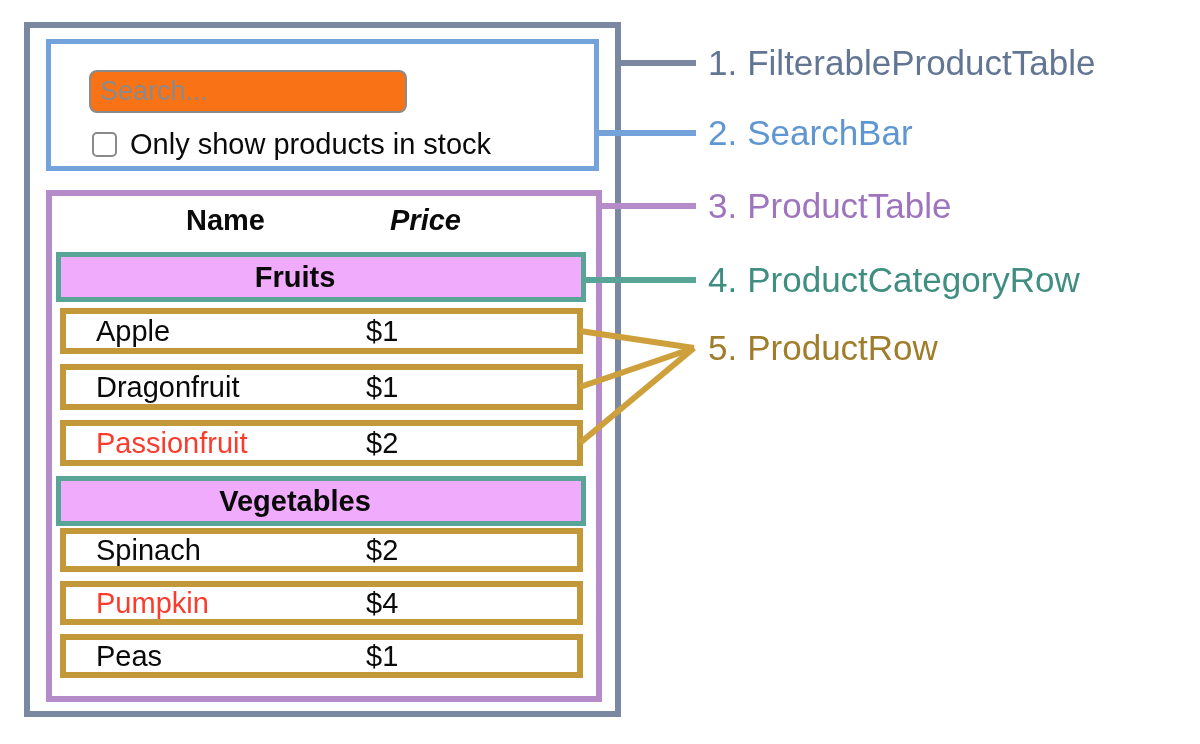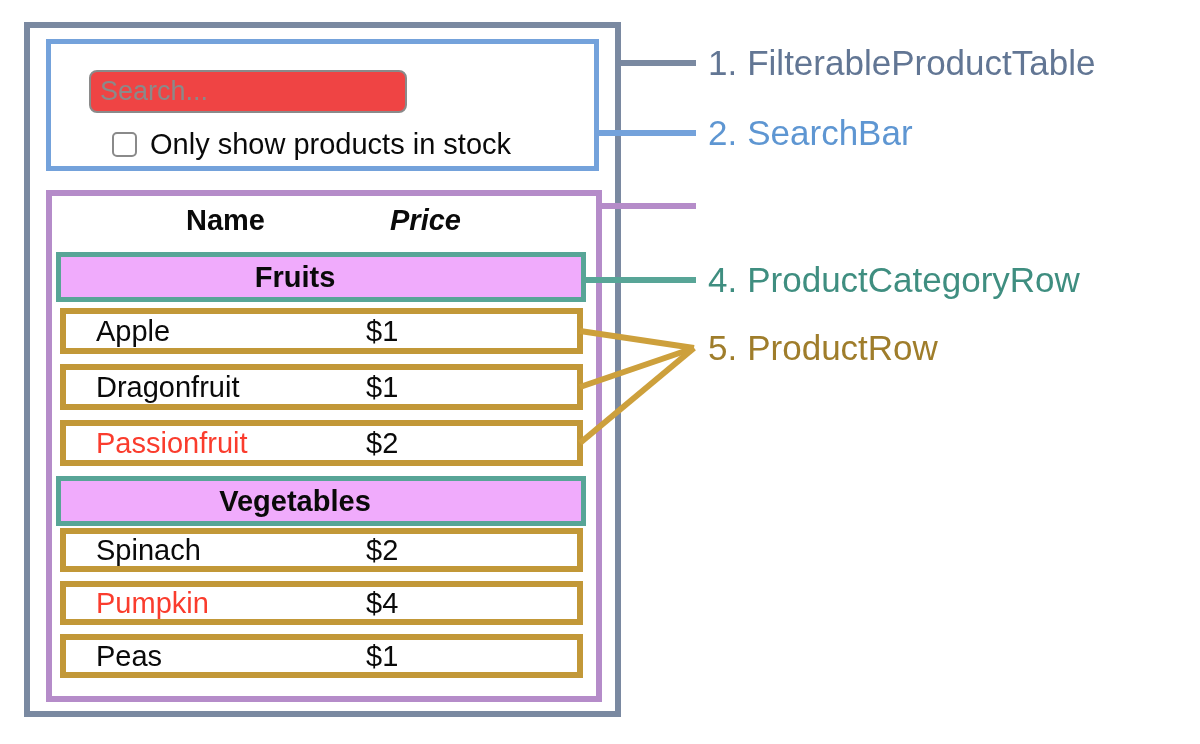--- a/index.html
+++ b/index.html
@@ -20,23 +20,23 @@
 
   
   .outer-box {left:24px;top:22px;width:597px;height:695px;border:6px solid var(--slate-line);background:#fff;z-index:1;}
   .search-box{left:46px;top:39px;width:553px;height:132px;border:5px solid var(--blue-line);background:#fff;z-index:2;}
   .table-box {left:46px;top:190px;width:556px;height:512px;border:6px solid var(--purple-line);background:#fff;z-index:2;}
   .cat-box   {left:56px;width:530px;height:50px;border:5px solid var(--teal-line);background:#f0abfc;z-index:3;}
   .row-box   {left:60px;width:523px;border:6px solid var(--gold-border);background:#fff;z-index:3;}
 
   .search-input{left:89px;top:70px;width:318px;height:43px;border:2px solid var(--input-border);
        border-radius:8px;font-family:"Liberation Sans",sans-serif;font-size:27px;color:#333;
-       padding:0 0 0 9px;outline:none;z-index:3;background:#ef4444;}
+       padding:0 0 0 9px;outline:none;z-index:3;background:#f97316;}
   .search-input::placeholder{color:#8A8A8A;opacity:1;}
-  .check-wrap{left:112px;top:131px;height:26px;display:flex;align-items:center;z-index:3;text-align:center;}
+  .check-wrap{left:92px;top:131px;height:26px;display:flex;align-items:center;z-index:3;text-align:center;}
   .checkbox{width:25px;height:25px;border:2px solid var(--input-border);border-radius:5px;
        background:#fff;box-sizing:border-box;margin-right:13px;flex:none;}
   .check-label{font-size:29px;white-space:nowrap;}
 
   
   .hdr{top:196px;height:48px;line-height:48px;font-weight:bold;font-size:29px;text-align:center;z-index:3;}
   .hdr-name{left:98px;width:255px;}
   .hdr-price{left:353px;width:145px;font-style:italic;}
   .cat-label{position:absolute;left:4px;top:0;width:460px;height:40px;line-height:40px;
        text-align:center;font-weight:bold;font-size:29px;}
@@ -129,20 +129,23 @@
     <line x1="580" y1="387" x2="694" y2="348" stroke-width="6" style="stroke:var(--gold-line)"></line>
     <line x1="580" y1="443" x2="694" y2="348" stroke-width="6" style="stroke:var(--gold-line)"></line>
   </svg>
 
   <div class="abs ann ann-0">
     <span class="num">1.</span><span>FilterableProductTable</span>
   </div>
   <div class="abs ann ann-1">
     <span class="num">2.</span><span>SearchBar</span>
   </div>
+  <div class="abs ann ann-2">
+    <span class="num">3.</span><span>ProductTable</span>
+  </div>
   <div class="abs ann ann-3">
     <span class="num">4.</span><span>ProductCategoryRow</span>
   </div>
   <div class="abs ann ann-4">
     <span class="num">5.</span><span>ProductRow</span>
   </div>
 
 </div>
 
 </body></html>

